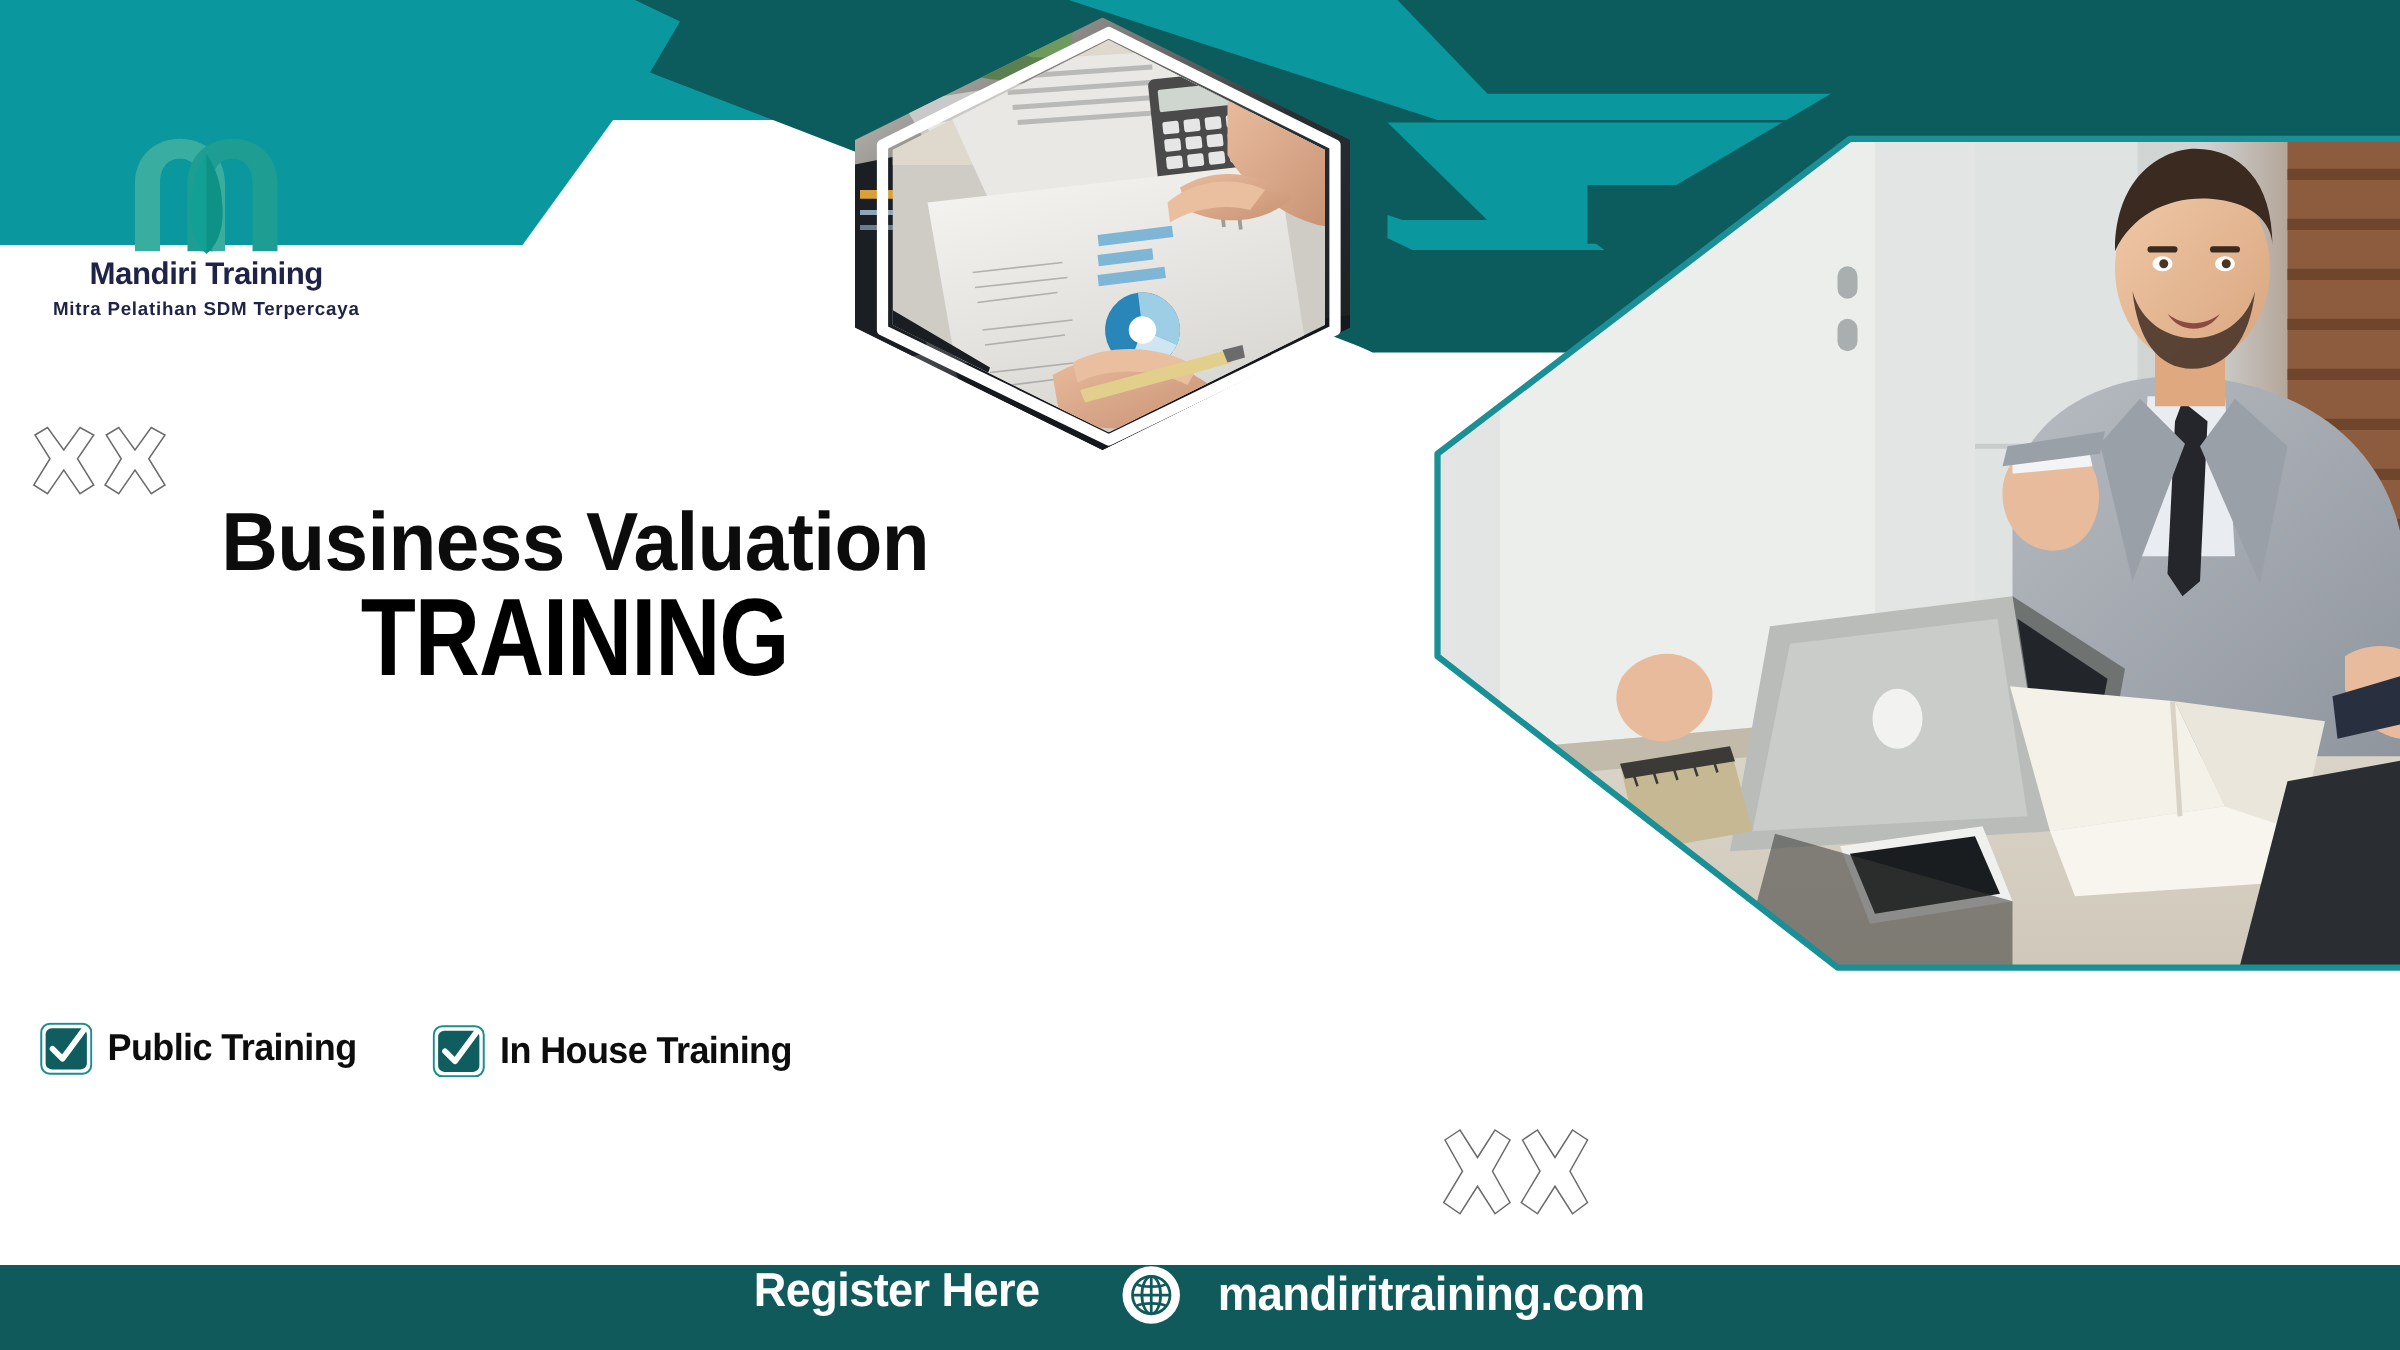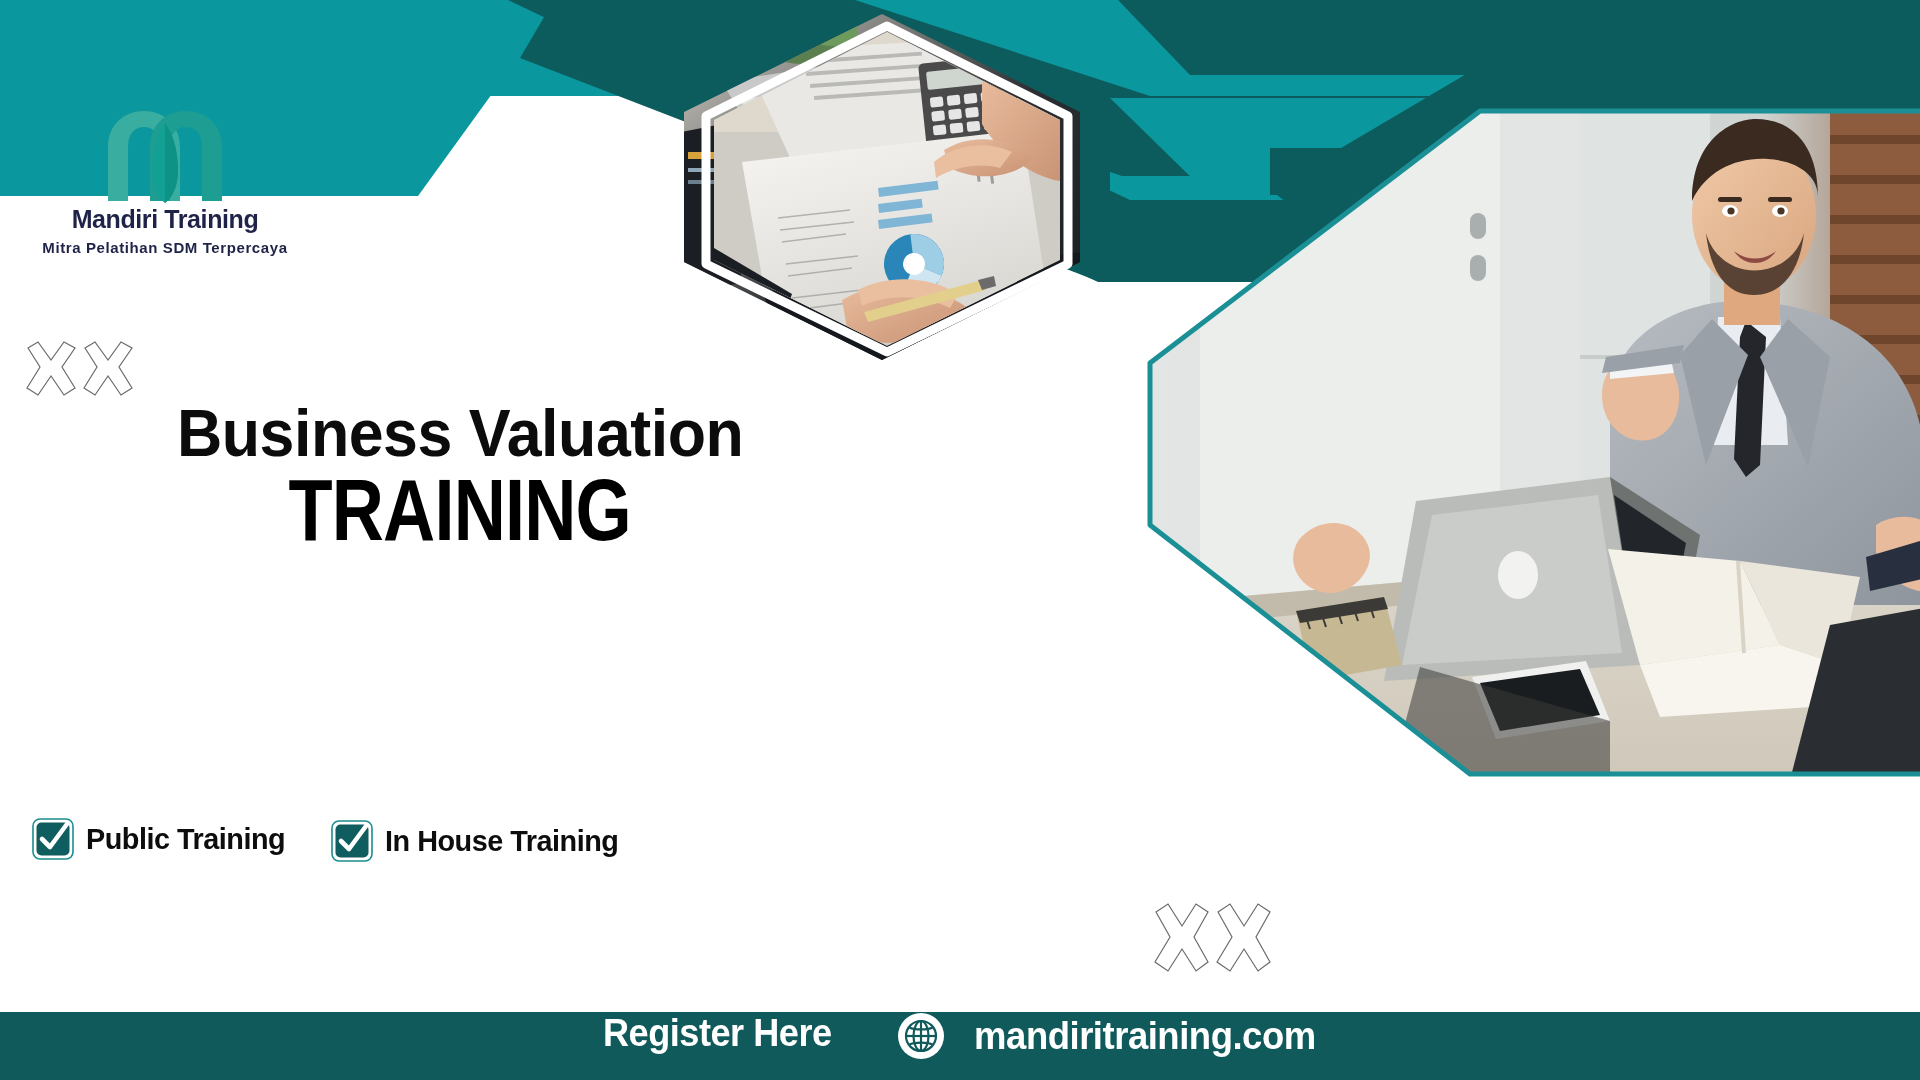--- a/index.html
+++ b/index.html
@@ -79,21 +79,21 @@
   .check-item .cbox svg { display:block; }
   .check-item .clabel {
     font-size:30px;
     font-weight:bold;
     color:#0d0d0d;
     letter-spacing:-0.5px;
     white-space:nowrap;
     transform:scaleX(0.96);
     transform-origin:left center;
   }
-  .check-item.i2 { margin-left:5px; position:relative; top:2px; }
+  .check-item.i2 { margin-left:20px; position:relative; top:2px; }
   .check-item.i3 { margin-left:10px; position:relative; top:4px; }
 
   
   .footer {
     position:absolute; left:0; bottom:0;
     width:1920px; height:68px;
     background:#115a5b;
     display:flex; align-items:flex-start; justify-content:center;
     gap:60px;
   }

